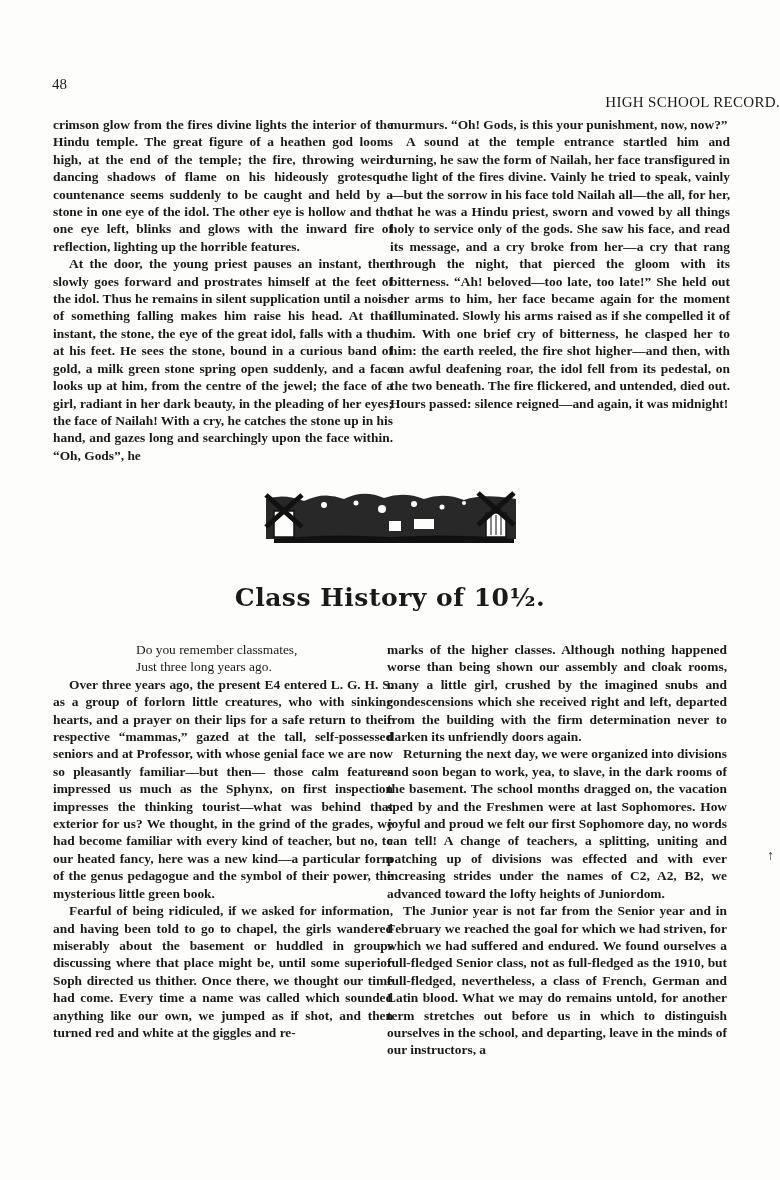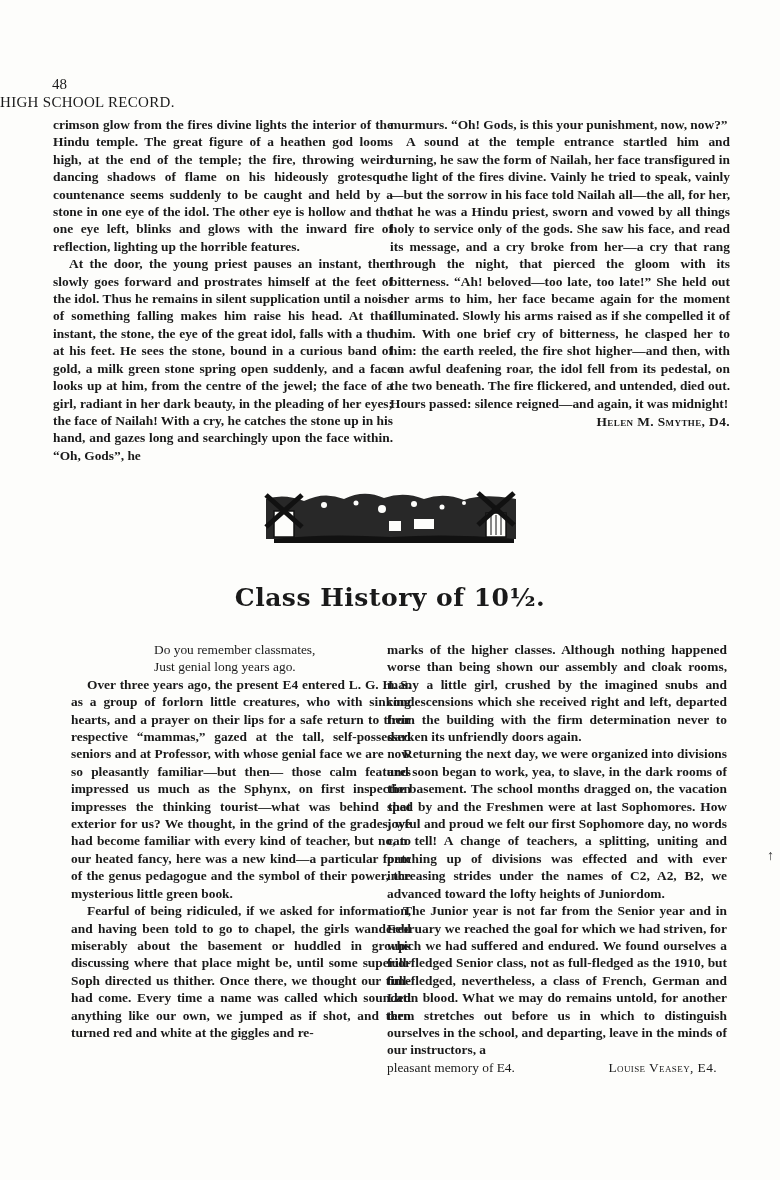--- a/index.html
+++ b/index.html
@@ -9,40 +9,40 @@
       font-family: "Liberation Serif", "DejaVu Serif", serif;
       color: #1a1a1a;
       position: relative;
     }
     .page-num {
       position: absolute; left: 52px; top: 76px;
       font-size: 15px;
     }
     .running-head {
       position: absolute; left: 0; width: 780px; top: 94px;
-      text-align: left; font-size: 15px; letter-spacing: 0.3px;
+      text-align: right; font-size: 15px; letter-spacing: 0.3px;
     }
     .col {
       position: absolute; width: 340px;
       font-size: 13.4px; line-height: 17.4px;
       text-align: justify; hyphens: none;
     }
     .col p { margin: 0; font-weight: bold; }
     .col p.indent { text-indent: 16px; }
     .signature {
       text-align: right; font-variant: small-caps; letter-spacing: 0.4px;
       margin-top: 1px !important;
     }
     .sig-inline {
       display: flex; justify-content: space-between;
     }
     .sig-inline span:last-child { font-variant: small-caps; letter-spacing: 0.4px; padding-right: 10px; }
     #col1 { left: 53px; top: 116px; }
     #col2 { left: 390px; top: 116px; }
-    #col3 { left: 53px; top: 641px; margin-left: 18px; }
+    #col3 { left: 53px; top: 641px; }
     #col4 { left: 387px; top: 641px; }
     .poem { padding-left: 83px; text-align: left; }
     .poem div { white-space: nowrap; }
     .ornament {
       position: absolute; left: 264px; top: 489px; width: 254px; height: 56px;
     }
     .article-title {
       position: absolute; left: 0; width: 780px; top: 583px;
       text-align: center; font-weight: bold; font-size: 25px;
       letter-spacing: 0.5px;
@@ -59,21 +59,20 @@
 <div class="running-head">HIGH SCHOOL RECORD.</div>
 
 <div id="col1" class="col">
   <p>crimson glow from the fires divine lights the interior of the Hindu temple. The great figure of a heathen god looms high, at the end of the temple; the fire, throwing weird dancing shadows of flame on his hideously grotesque countenance seems suddenly to be caught and held by a stone in one eye of the idol. The other eye is hollow and the one eye left, blinks and glows with the inward fire of reflection, lighting up the horrible features.</p>
   <p class="indent">At the door, the young priest pauses an instant, then slowly goes forward and prostrates himself at the feet of the idol. Thus he remains in silent supplication until a noise of something falling makes him raise his head. At that instant, the stone, the eye of the great idol, falls with a thud at his feet. He sees the stone, bound in a curious band of gold, a milk green stone spring open suddenly, and a face looks up at him, from the centre of the jewel; the face of a girl, radiant in her dark beauty, in the pleading of her eyes; the face of Nailah! With a cry, he catches the stone up in his hand, and gazes long and searchingly upon the face within. “Oh, Gods”, he</p>
 </div>
 
 <div id="col2" class="col">
   <p>murmurs. “Oh! Gods, is this your punishment, now, now?”</p>
   <p class="indent">A sound at the temple entrance startled him and turning, he saw the form of Nailah, her face transfigured in the light of the fires divine. Vainly he tried to speak, vainly—but the sorrow in his face told Nailah all—the all, for her, that he was a Hindu priest, sworn and vowed by all things holy to service only of the gods. She saw his face, and read its message, and a cry broke from her—a cry that rang through the night, that pierced the gloom with its bitterness. “Ah! beloved—too late, too late!” She held out her arms to him, her face became again for the moment illuminated. Slowly his arms raised as if she compelled it of him. With one brief cry of bitterness, he clasped her to him: the earth reeled, the fire shot higher—and then, with an awful deafening roar, the idol fell from its pedestal, on the two beneath. The fire flickered, and untended, died out. Hours passed: silence reigned—and again, it was midnight!</p>
-  <p class="signature">Helen M. Smythe, D4.</p>
 </div>
 
 <svg class="ornament" viewBox="0 0 254 56">
   <rect x="0" y="4" width="254" height="48" fill="#fdfdfb"></rect>
 
   <path d="M2,50 L2,10 Q20,4 40,12 Q60,2 80,10 Q100,0 120,9 Q140,2 160,10 Q180,3 200,11 Q220,4 252,10 L252,50 Z" fill="#111" opacity="0.9"></path>
   <path d="M10,50 Q60,44 127,48 Q190,44 250,50 L250,54 L10,54 Z" fill="#111"></path>
 
   <g fill="#fdfdfb">
     <circle cx="60" cy="16" r="3"></circle>
@@ -102,29 +101,25 @@
       <line x1="214" y1="4" x2="250" y2="36"></line>
       <line x1="250" y1="4" x2="214" y2="36"></line>
     </g>
 </svg>
 
 <div class="article-title">Class History of 10½.</div>
 
 <div id="col3" class="col">
   <div class="poem">
     <div>Do you remember classmates,</div>
-    <div>Just genial long years ago.</div>
+    <div>Just three long years ago.</div>
   </div>
   <p class="indent">Over three years ago, the present E4 entered L. G. H. S. as a group of forlorn little creatures, who with sinking hearts, and a prayer on their lips for a safe return to their respective “mammas,” gazed at the tall, self-possessed seniors and at Professor, with whose genial face we are now so pleasantly familiar—but then— those calm features impressed us much as the Sphynx, on first inspection impresses the thinking tourist—what was behind that exterior for us? We thought, in the grind of the grades, we had become familiar with every kind of teacher, but no, to our heated fancy, here was a new kind—a particular form of the genus pedagogue and the symbol of their power, the mysterious little green book.</p>
   <p class="indent">Fearful of being ridiculed, if we asked for information, and having been told to go to chapel, the girls wandered miserably about the basement or huddled in groups discussing where that place might be, until some superior Soph directed us thither. Once there, we thought our time had come. Every time a name was called which sounded anything like our own, we jumped as if shot, and then turned red and white at the giggles and re-</p>
 </div>
 
 <div id="col4" class="col">
   <p>marks of the higher classes. Although nothing happened worse than being shown our assembly and cloak rooms, many a little girl, crushed by the imagined snubs and condescensions which she received right and left, departed from the building with the firm determination never to darken its unfriendly doors again.</p>
   <p class="indent">Returning the next day, we were organized into divisions and soon began to work, yea, to slave, in the dark rooms of the basement. The school months dragged on, the vacation sped by and the Freshmen were at last Sophomores. How joyful and proud we felt our first Sophomore day, no words can tell! A change of teachers, a splitting, uniting and patching up of divisions was effected and with ever increasing strides under the names of C2, A2, B2, we advanced toward the lofty heights of Juniordom.</p>
   <p class="indent">The Junior year is not far from the Senior year and in February we reached the goal for which we had striven, for which we had suffered and endured. We found ourselves a full-fledged Senior class, not as full-fledged as the 1910, but full-fledged, nevertheless, a class of French, German and Latin blood. What we may do remains untold, for another term stretches out before us in which to distinguish ourselves in the school, and departing, leave in the minds of our instructors, a</p>
-  <div class="sig-inline">
-    <span>pleasant memory of E4.</span>
-    <span>Louise Veasey, E4.</span>
-  </div>
 </div>
 
 <div class="mark" style="left:767px; top:848px;">↑</div>
 
 </body></html>

